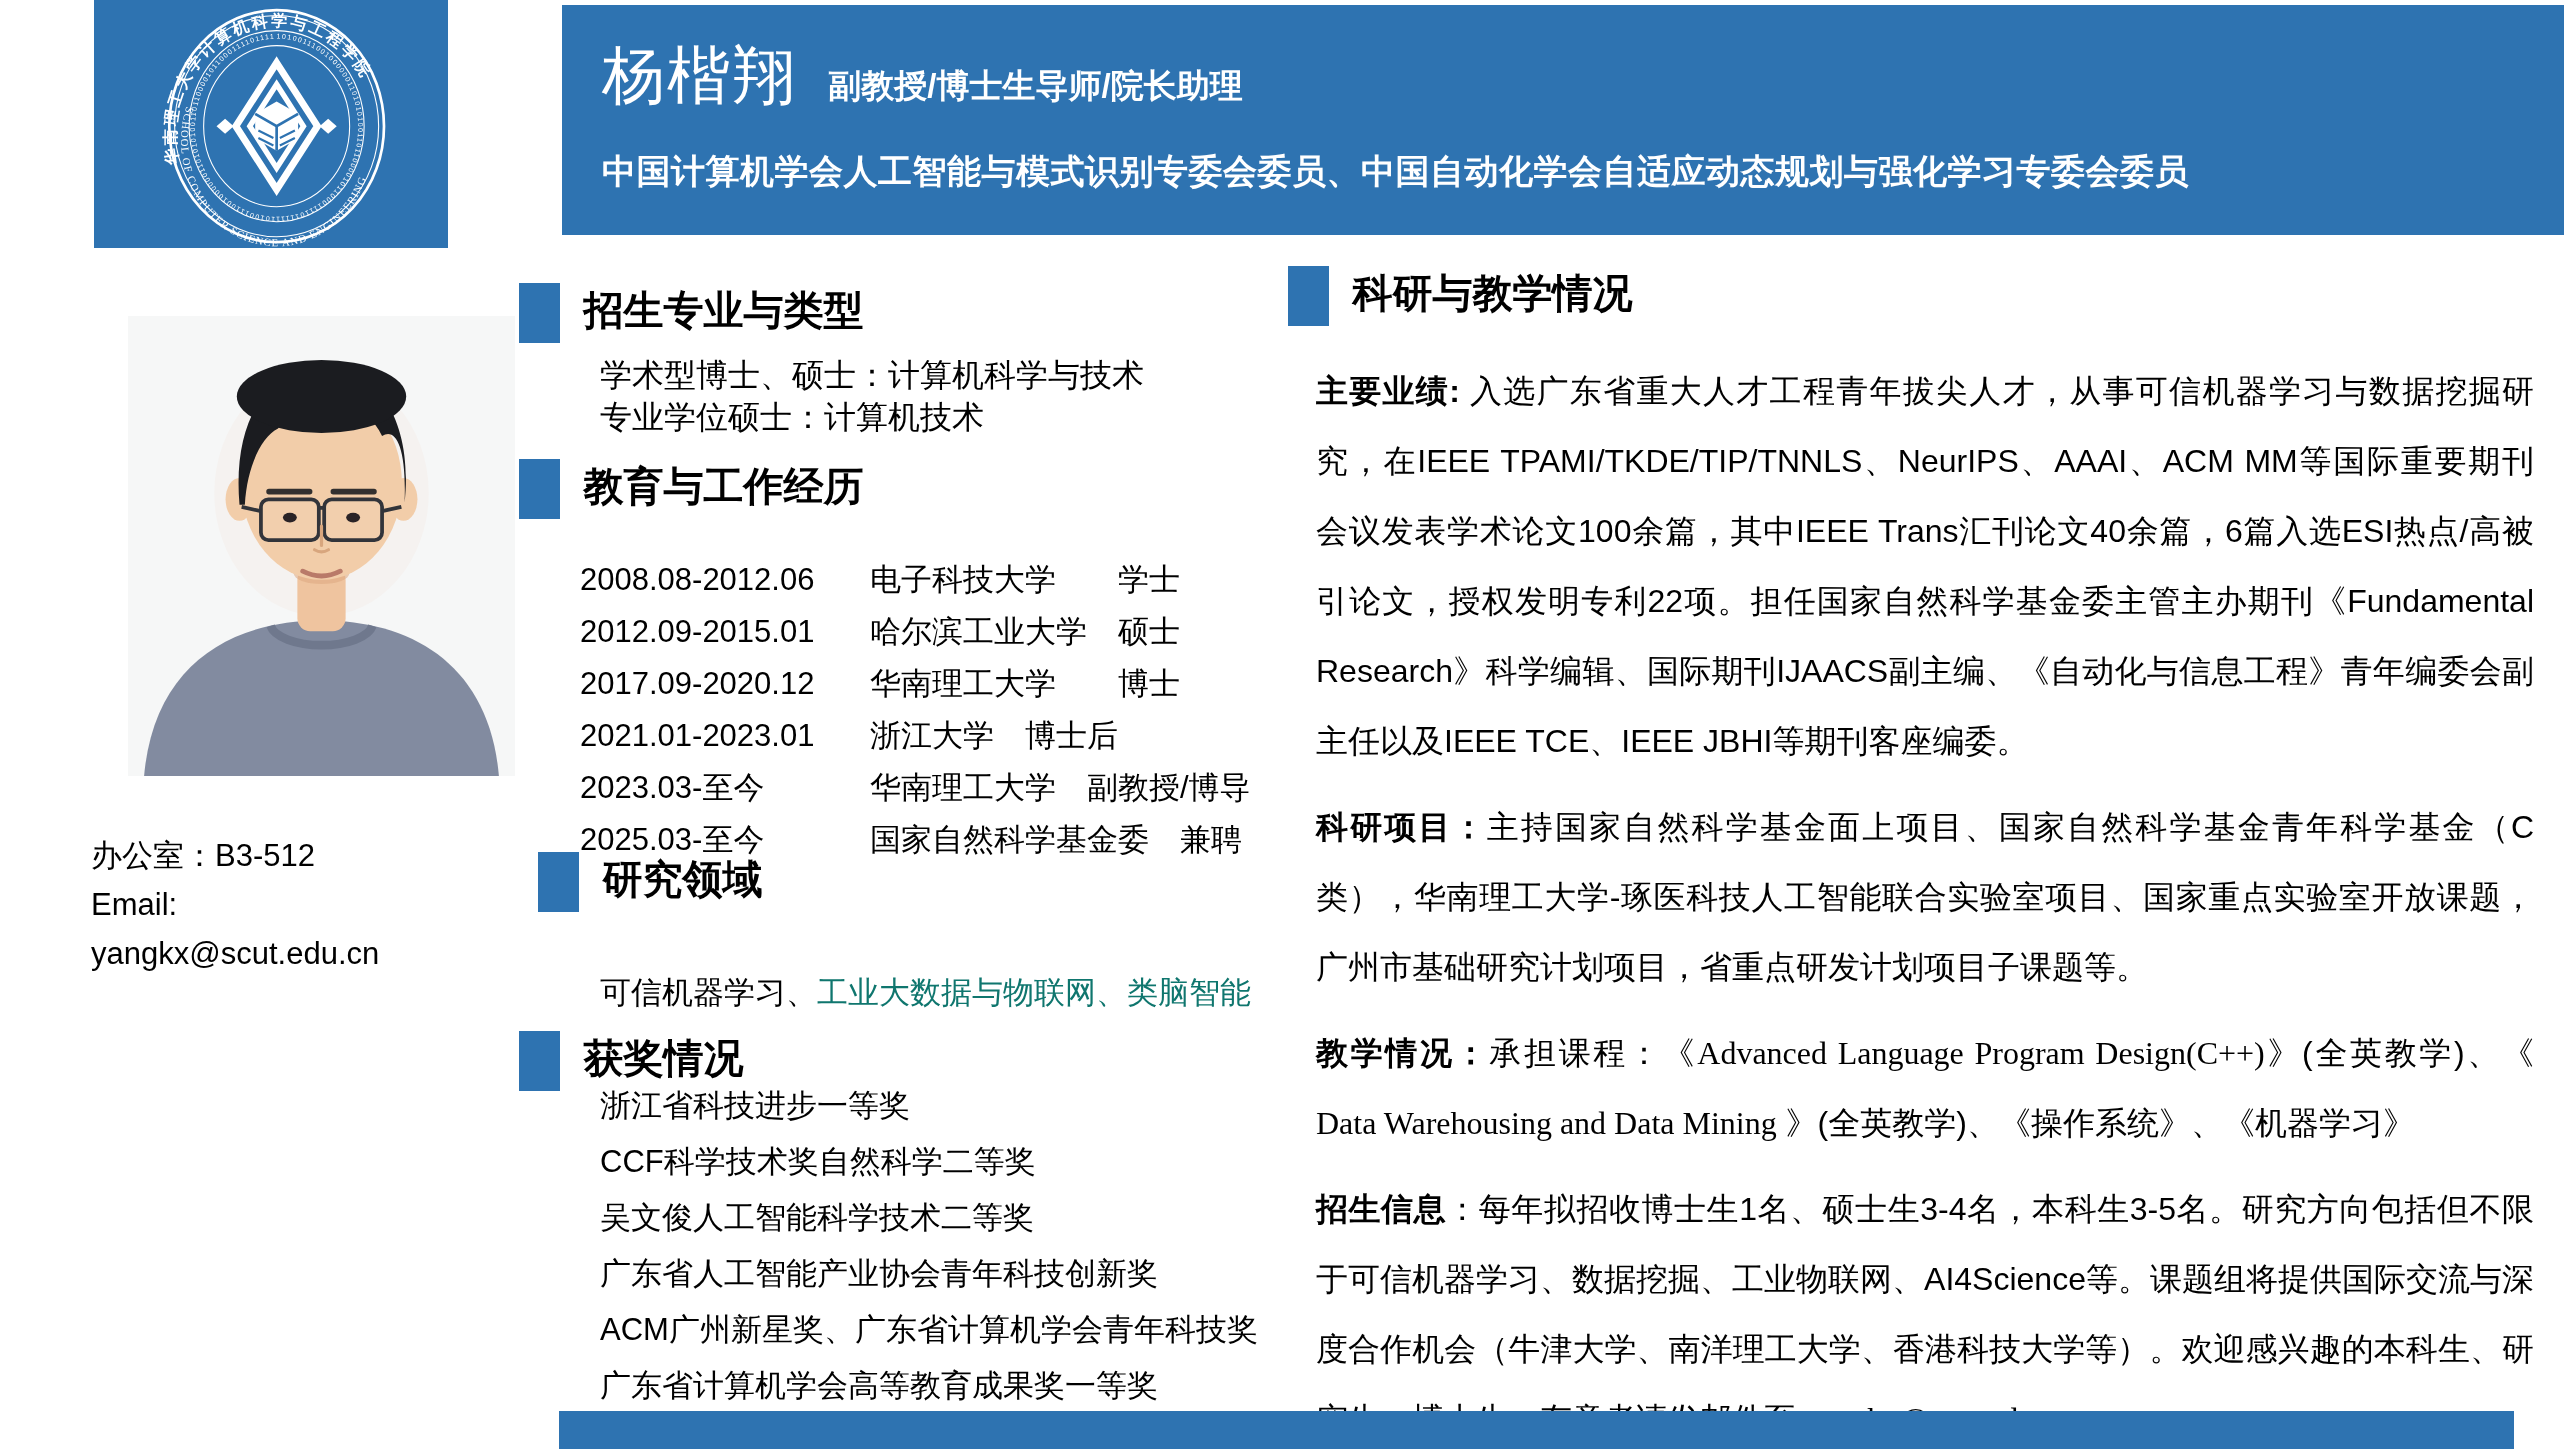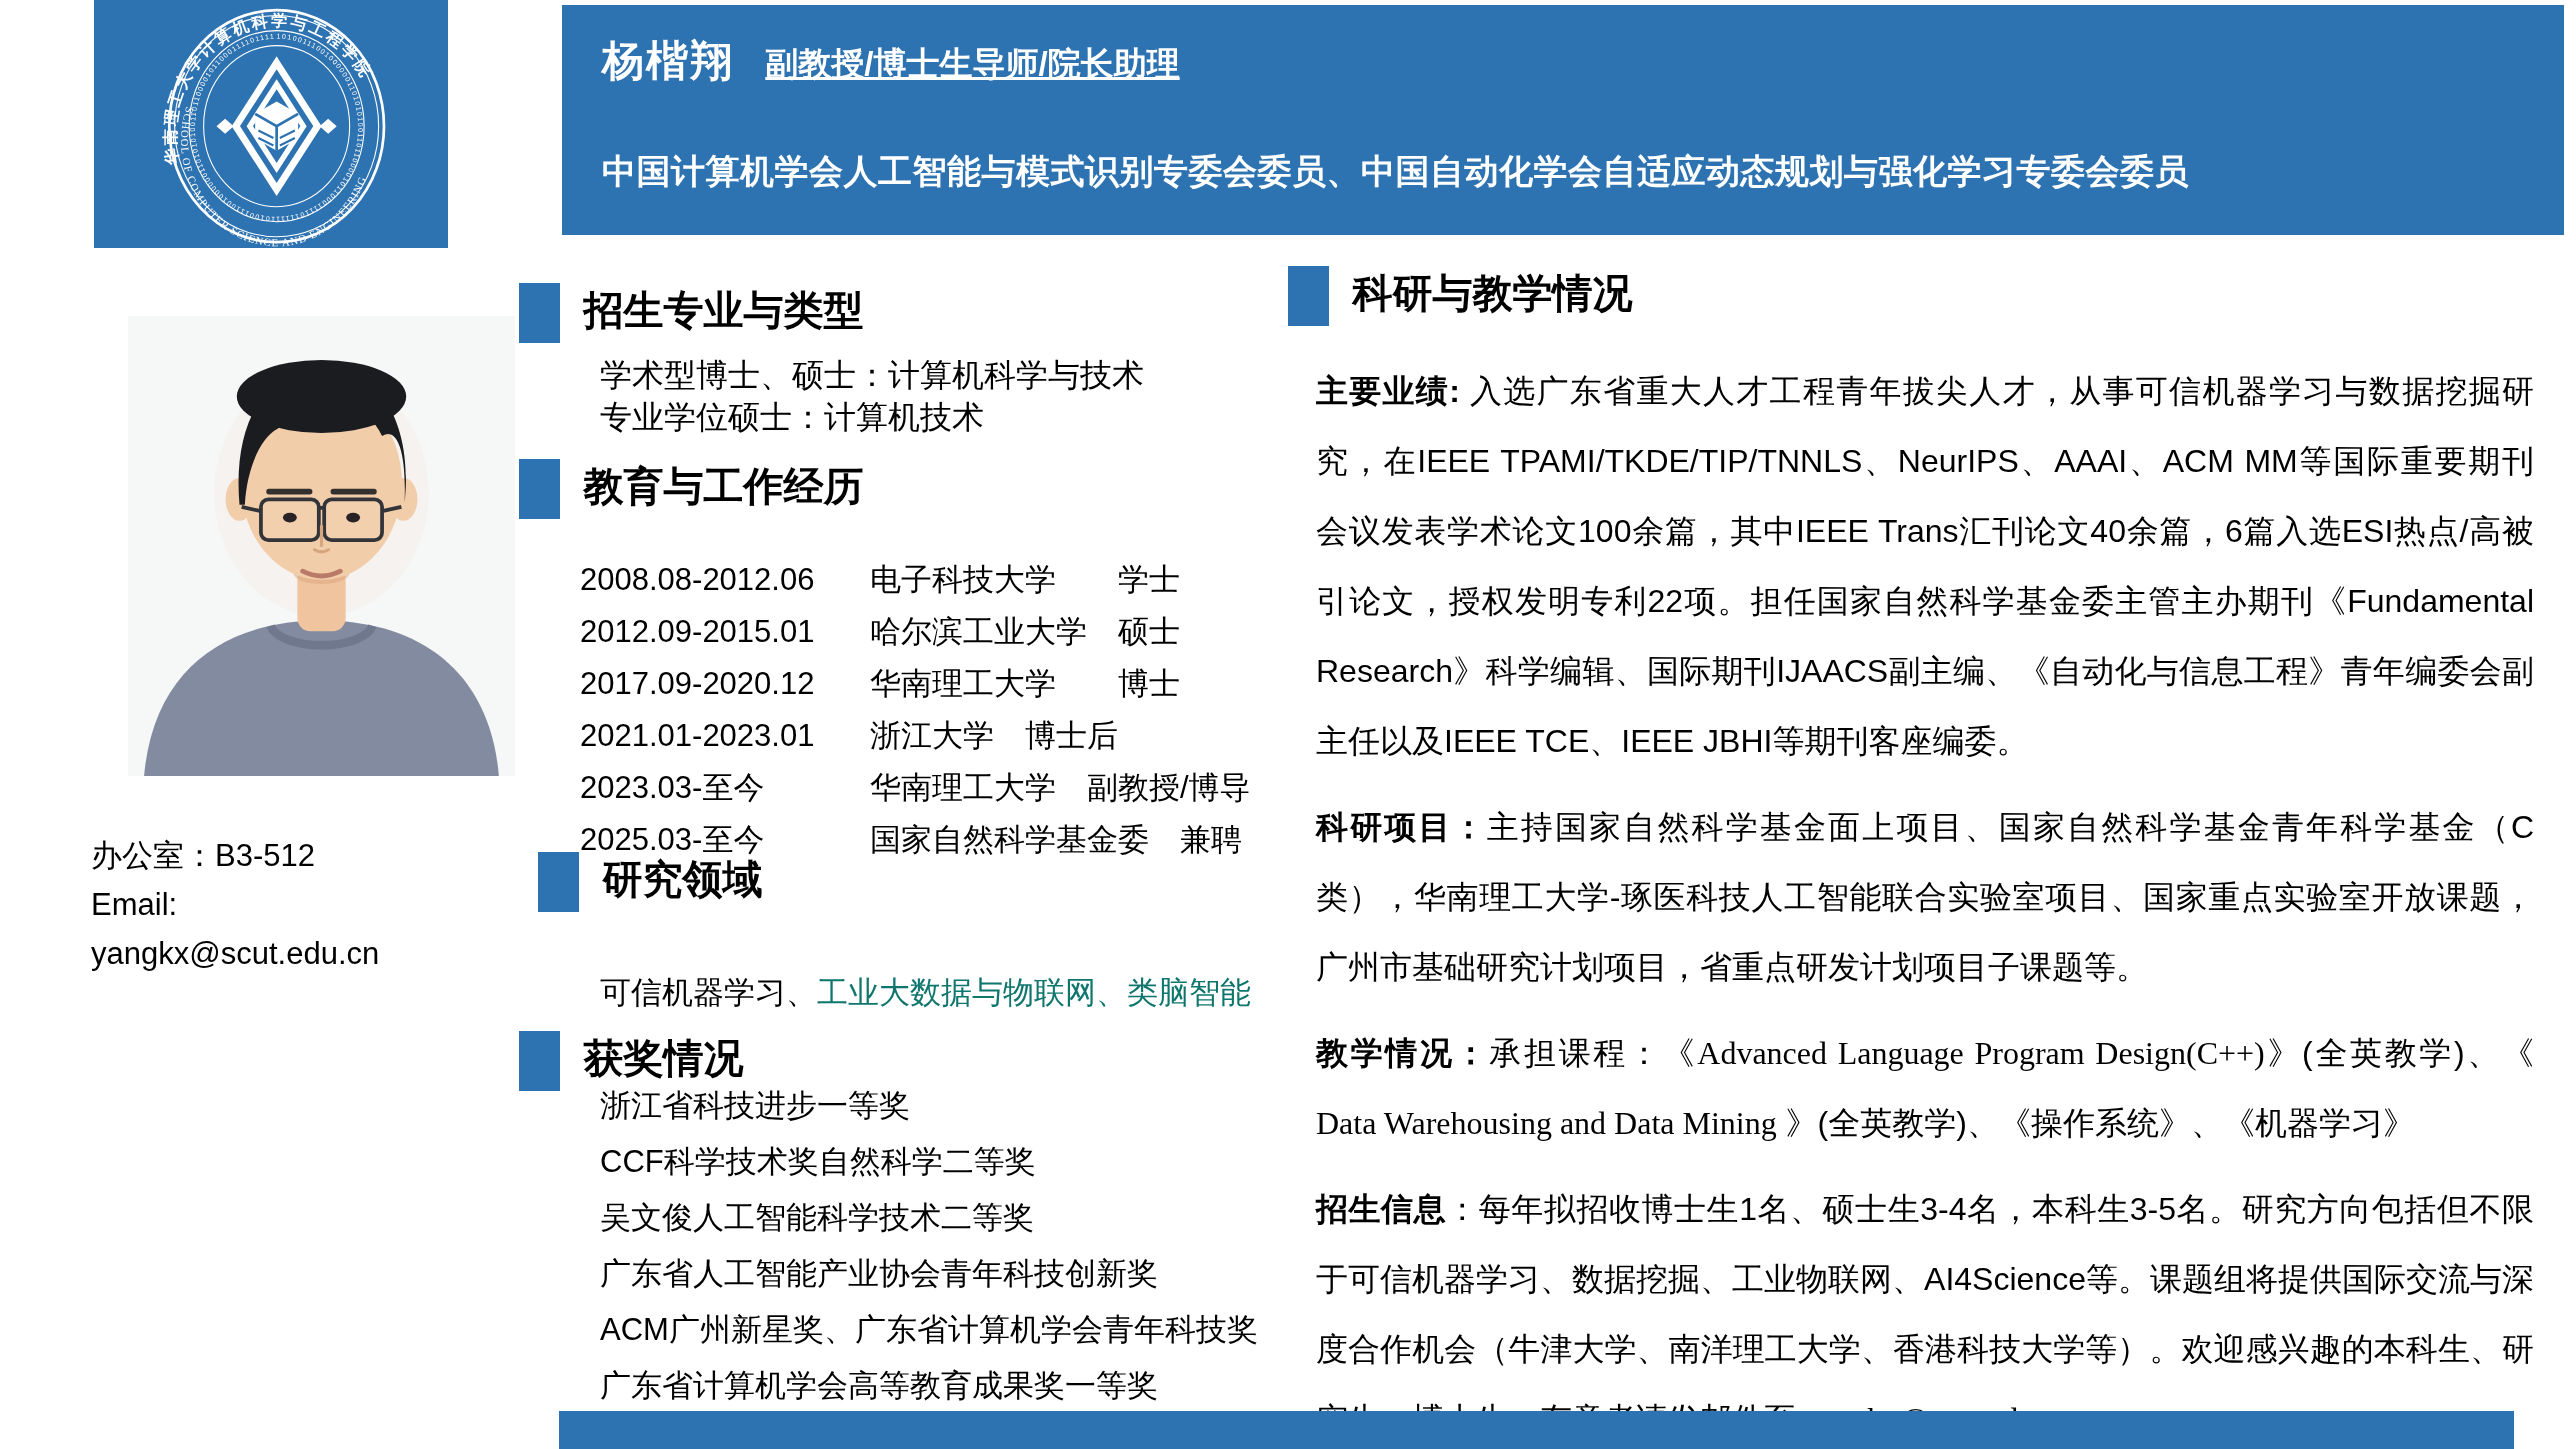--- a/index.html
+++ b/index.html
@@ -6,22 +6,22 @@
   #page{position:relative;width:2576px;height:1449px;background:#ffffff;overflow:hidden;
         font-family:"Liberation Sans","DejaVu Sans",sans-serif;color:#000;}
 
   
   #logo-box{position:absolute;left:94px;top:0;width:354px;height:248px;background:#2e73b1;}
   #logo-box svg{display:block;width:100%;height:100%;}
 
   
   #header-band{position:absolute;left:562px;top:5.4px;width:2002px;height:230px;background:#2e73b1;color:#fff;}
   #header-name-row{position:absolute;left:40px;top:28px;display:flex;align-items:baseline;gap:31px;}
-  #header-name{font-size:42px;font-weight:bold;letter-spacing:2.1px;text-align:right;}
-  #header-titles{font-size:33px;font-weight:bold;text-decoration:underline;}
+  #header-name{font-size:63px;font-weight:normal;letter-spacing:2.1px;text-align:right;}
+  #header-titles{font-size:33px;font-weight:bold;}
   #header-memberships{position:absolute;left:40px;top:144px;font-size:34px;font-weight:bold;letter-spacing:0.5px;white-space:nowrap;}
 
   
   #photo{position:absolute;left:128px;top:316px;width:387px;height:460px;background:#f6f7f7;}
   #photo svg{display:block;width:100%;height:100%;}
   #contact{position:absolute;left:91px;top:831px;width:472px;font-size:31px;line-height:49px;}
 
   
   .sec-head{position:absolute;display:flex;align-items:flex-start;gap:23.6px;}
   .sec-bullet{width:41px;height:60px;background:#2e73b1;flex:0 0 auto;}

